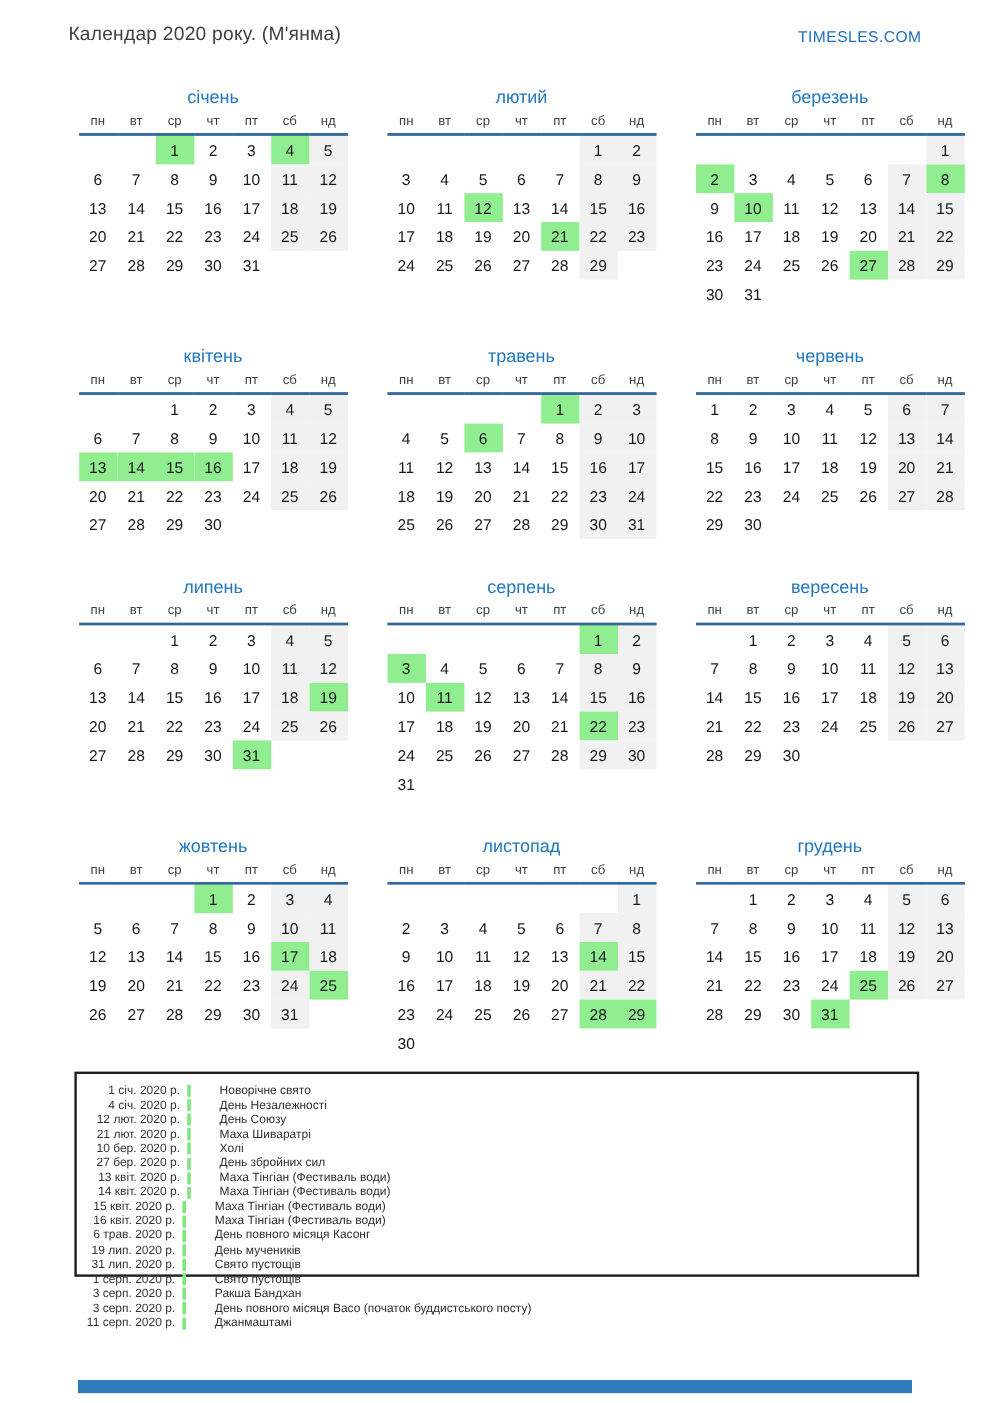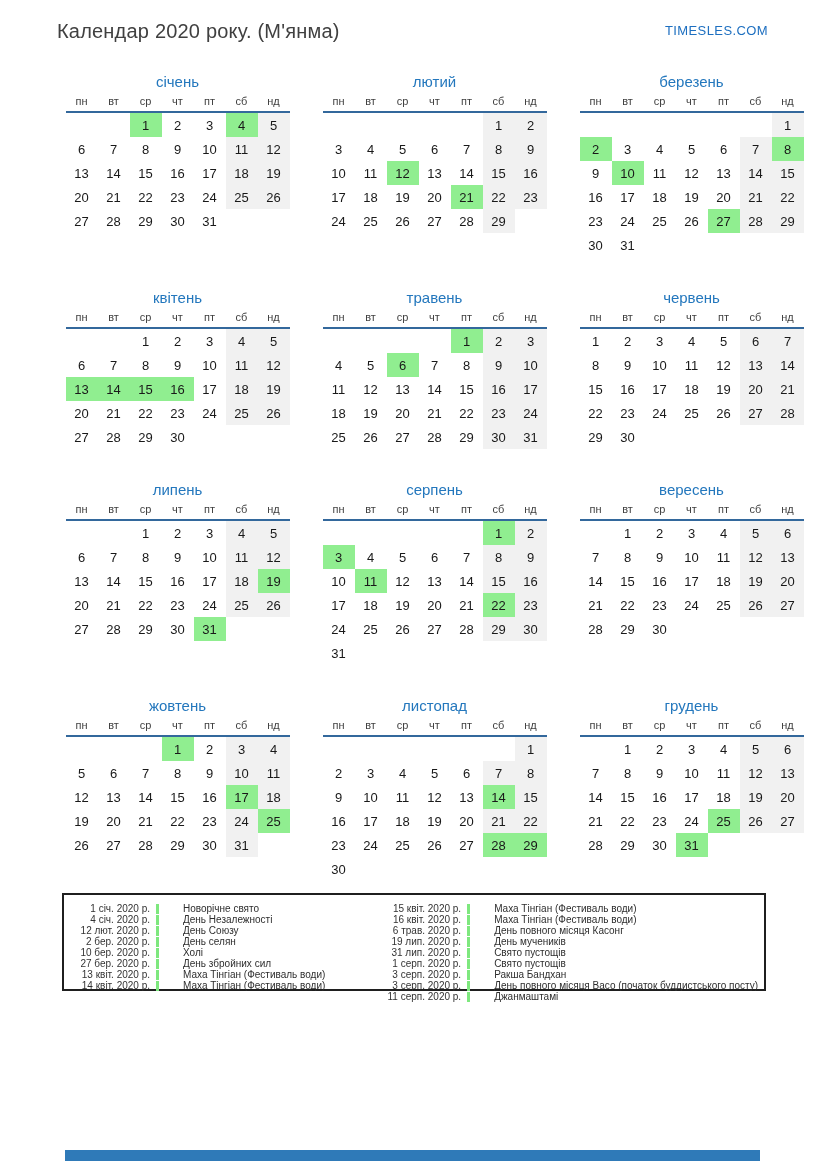--- a/index.html
+++ b/index.html
@@ -2,42 +2,42 @@
 <html style="--accent: #2377bd; --link: #1d6fc0; --green: #90ee90; --wkgray: #f1f1f1; --hline: #33689c; --footer: #2f7ab8;"><head>
 <meta charset="utf-8">
 <style>
   html,body{margin:0;padding:0;}
   body{
     width:827px;height:1169px;background:#ffffff;position:relative;
     font-family:"Liberation Sans", sans-serif;
     -webkit-font-smoothing:antialiased;
   }
   .header{position:absolute;top:20px;left:57px;width:711px;display:flex;justify-content:space-between;align-items:flex-start;}
-  .title{margin:0;font-size:20px;font-weight:normal;color:#404040;letter-spacing:0.2px;}
+  .title{margin:0;font-size:16px;font-weight:normal;color:#404040;letter-spacing:0.2px;}
   .site-link{font-size:13px;color:var(--link,#1d6fc0);text-decoration:none;letter-spacing:0.4px;margin-top:3px;}
   #months{
     position:absolute;left:65px;top:73px;width:695px;
     display:grid;grid-template-columns:repeat(3,225px);column-gap:10px;row-gap:25px;gap:32px;
   }
   .month{width:225px;}
   .month-title{margin:0 0 5px 0;font-size:15px;font-weight:normal;color:var(--accent,#2377bd);text-align:center;}
   table.cal{border-collapse:collapse;table-layout:fixed;width:224px;margin:0 auto;}
   table.cal th{
     font-size:11px;font-weight:normal;color:#3f3f3f;padding:0 0 4px 0;
     border-bottom:2px solid var(--hline,#33689c);text-align:center;
   }
   table.cal td{
     height:24px;padding:0;text-align:center;vertical-align:middle;
     font-size:13px;color:#191919;
   }
   td.wk{background:var(--wkgray,#f1f1f1);}
   td.hl{background:var(--green,#90ee90);}
   #legend{
-    position:absolute;left:62px;top:893px;width:704px;height:98px;box-sizing:border-box;
-    border:2px solid #1f1f1f;padding:8px 6px 6px 6px;display:flex;background:#fff;
+    position:absolute;left:62px;top:893px;width:704px;height:171px;box-sizing:border-box;
+    border:2px solid #1f1f1f;padding:8px 6px 6px 6px;display:flex;background:#fff;flex-direction:column;
   }
   .legend-col{display:flex;flex-direction:column;}
   .legend-col.c0{width:330px;}
   .legend-col.c1{flex:1;}
   .lrow{display:flex;align-items:center;height:12.1px;font-size:10px;color:#333;white-space:nowrap;}
   .ldate{display:inline-block;text-align:right;flex:none;}
   .c0 .ldate{width:80px;}
   .c1 .ldate{width:76px;}
   .tick{flex:none;width:3px;height:10px;background:#7ee87e;margin:0 6px 0 6px;}
   .llabel{color:#2e2e2e;padding-left:18px;}
@@ -849,23 +849,23 @@
           <span class="ldate">4 січ. 2020 р.</span>
           <span class="tick"></span>
           <span class="llabel">День Незалежності</span>
         </div>
         <div class="lrow">
           <span class="ldate">12 лют. 2020 р.</span>
           <span class="tick"></span>
           <span class="llabel">День Союзу</span>
         </div>
         <div class="lrow">
-          <span class="ldate">2 бер. 2020 р.</span>
-          <span class="tick"></span>
-          <span class="llabel">День селян</span>
+          <span class="ldate">21 лют. 2020 р.</span>
+          <span class="tick"></span>
+          <span class="llabel">Маха Шиваратрі</span>
         </div>
         <div class="lrow">
           <span class="ldate">10 бер. 2020 р.</span>
           <span class="tick"></span>
           <span class="llabel">Холі</span>
         </div>
         <div class="lrow">
           <span class="ldate">27 бер. 2020 р.</span>
           <span class="tick"></span>
           <span class="llabel">День збройних сил</span>

